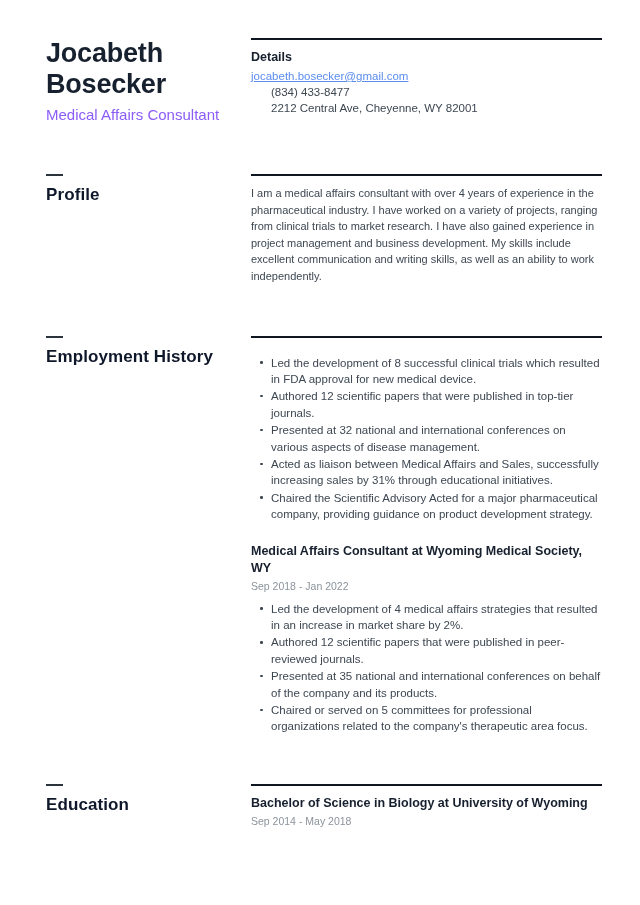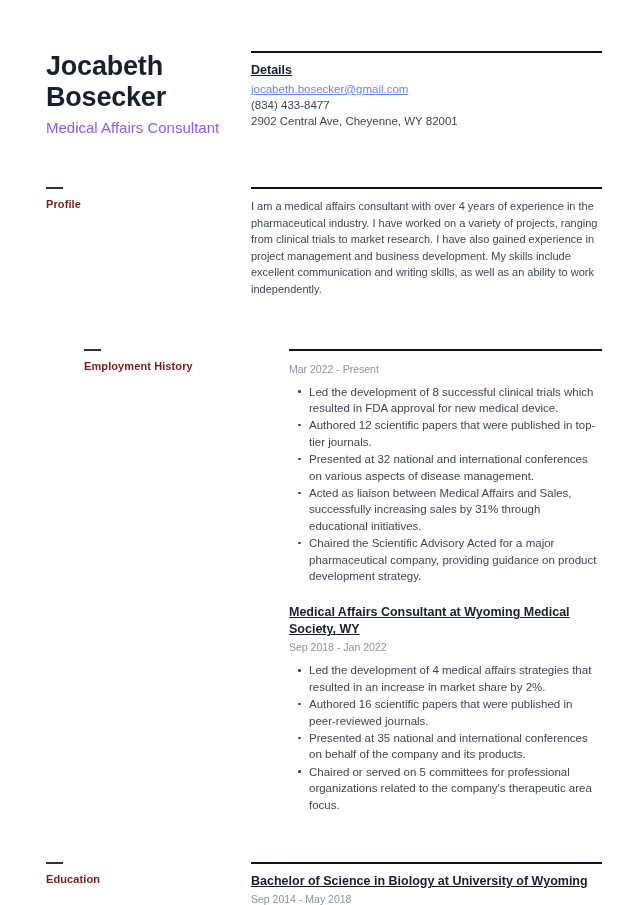--- a/index.html
+++ b/index.html
@@ -12,21 +12,21 @@
     height: 905px;
     font-family: "Liberation Sans", sans-serif;
     color: #3d4752;
     -webkit-font-smoothing: antialiased;
   }
   .page {
     position: relative;
     width: 640px;
     height: 750px;
     box-sizing: border-box;
-    padding: 51px 38px 0 46px;
+    padding: 38px 38px 0 46px;
   }
 
   
   .row {
     display: flex;
     align-items: flex-start;
   }
   .col-left {
     width: 205px;
     flex: 0 0 205px;
@@ -62,49 +62,49 @@
   }
   .rule-short {
     height: 2px;
     background: #2b333d;
     width: 17px;
   }
 
   
   .section-title {
     margin-top: 9px;
-    font-size: 11px;
+    font-size: 17px;
     font-weight: bold;
-    color: #7f1d1d;
+    color: #0f172a;
     letter-spacing: 0.1px;
   }
 
   
   .block-title {
     font-size: 12.5px;
     font-weight: bold;
     color: #17202e;
     line-height: 17px;
-    text-decoration: underline;
   }
   .block-dates {
     margin-top: 2px;
     font-size: 10.5px;
     line-height: 14px;
     color: #8b939b;
   }
   .para {
     font-size: 11px;
     line-height: 16.6px;
     color: #3d4752;
   }
   .details-line {
     font-size: 11.5px;
     line-height: 16.2px;
     color: #3d4752;
+    margin-left: 20px;
   }
   a.link {
     font-size: 11.5px;
     line-height: 16.2px;
     color: #5b8def;
     text-decoration: underline;
   }
 
   ul.bullets {
     list-style: none;
@@ -126,42 +126,42 @@
     top: 6.5px;
     width: 2.6px;
     height: 2.6px;
     border-radius: 50%;
     background: #3d4752;
   }
 
   
   .s-details   { margin-top: 0px; }
   .s-profile   { margin-top: 49px; }
-  .s-emp       { margin-top: 51px; margin-left: 38px; }
+  .s-emp       { margin-top: 51px; }
   .s-edu       { margin-top: 48px; }
   .entry-gap   { margin-top: 20px; }
   .rule-gap    { padding-top: 9px; }
 </style>
 </head>
 <body>
 
 <div class="page">
 
   <div class="row s-details">
     <div class="col-left">
       <div class="name">Jocabeth Bosecker</div>
       <div class="job-title">Medical Affairs Consultant</div>
     </div>
     <div class="col-right">
       <div class="rule-long"></div>
       <div class="rule-gap">
         <div class="block-title">Details</div>
         <a class="link" href="#">jocabeth.bosecker@gmail.com</a>
         <div class="details-line">(834) 433-8477</div>
-        <div class="details-line">2902 Central Ave, Cheyenne, WY 82001</div>
+        <div class="details-line">2212 Central Ave, Cheyenne, WY 82001</div>
       </div>
     </div>
   </div>
 
   <div class="row s-profile">
     <div class="col-left">
       <div class="rule-short"></div>
       <div class="section-title">Profile</div>
     </div>
     <div class="col-right">
@@ -175,36 +175,35 @@
   <div class="row s-emp">
     <div class="col-left">
       <div class="rule-short"></div>
       <div class="section-title">Employment History</div>
     </div>
     <div class="col-right">
       <div class="rule-long"></div>
       <div class="rule-gap">
 
         <div>
-          <div class="block-dates">Mar 2022 - Present</div>
           <ul class="bullets">
             <li>Led the development of 8 successful clinical trials which resulted in FDA approval for new medical device.</li>
             <li>Authored 12 scientific papers that were published in top-tier journals.</li>
             <li>Presented at 32 national and international conferences on various aspects of disease management.</li>
             <li>Acted as liaison between Medical Affairs and Sales, successfully increasing sales by 31% through educational initiatives.</li>
             <li>Chaired the Scientific Advisory Acted for a major pharmaceutical company, providing guidance on product development strategy.</li>
           </ul>
         </div>
 
         <div class="entry-gap">
           <div class="block-title">Medical Affairs Consultant at Wyoming Medical Society, WY</div>
           <div class="block-dates">Sep 2018 - Jan 2022</div>
           <ul class="bullets">
             <li>Led the development of 4 medical affairs strategies that resulted in an increase in market share by 2%.</li>
-            <li>Authored 16 scientific papers that were published in peer-reviewed journals.</li>
+            <li>Authored 12 scientific papers that were published in peer-reviewed journals.</li>
             <li>Presented at 35 national and international conferences on behalf of the company and its products.</li>
             <li>Chaired or served on 5 committees for professional organizations related to the company's therapeutic area focus.</li>
           </ul>
         </div>
 
       </div>
     </div>
   </div>
 
   <div class="row s-edu">

